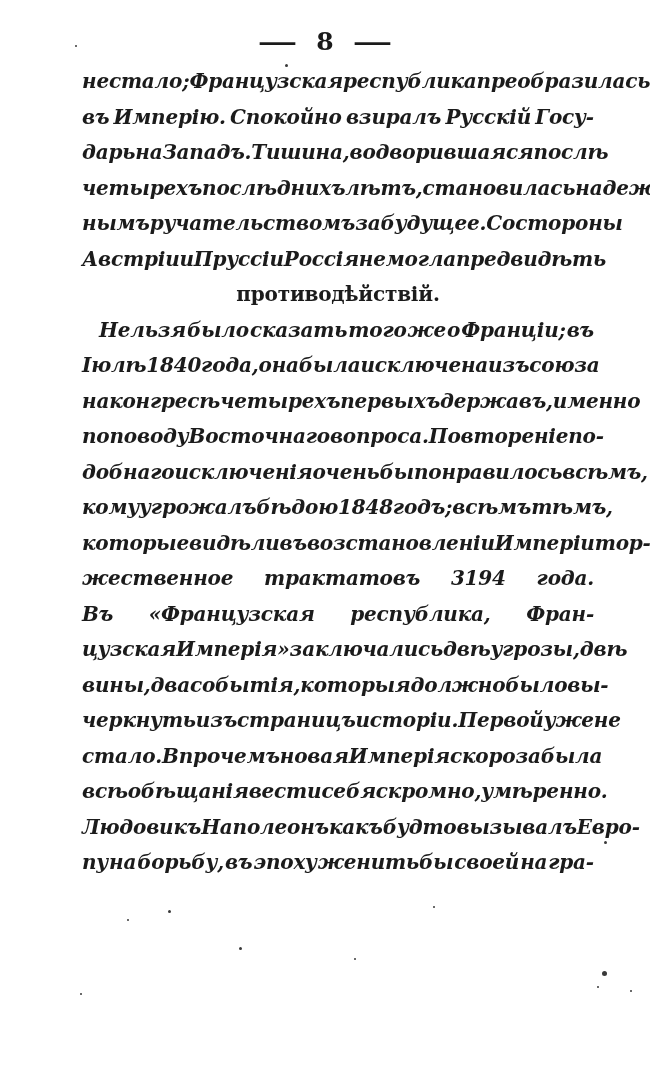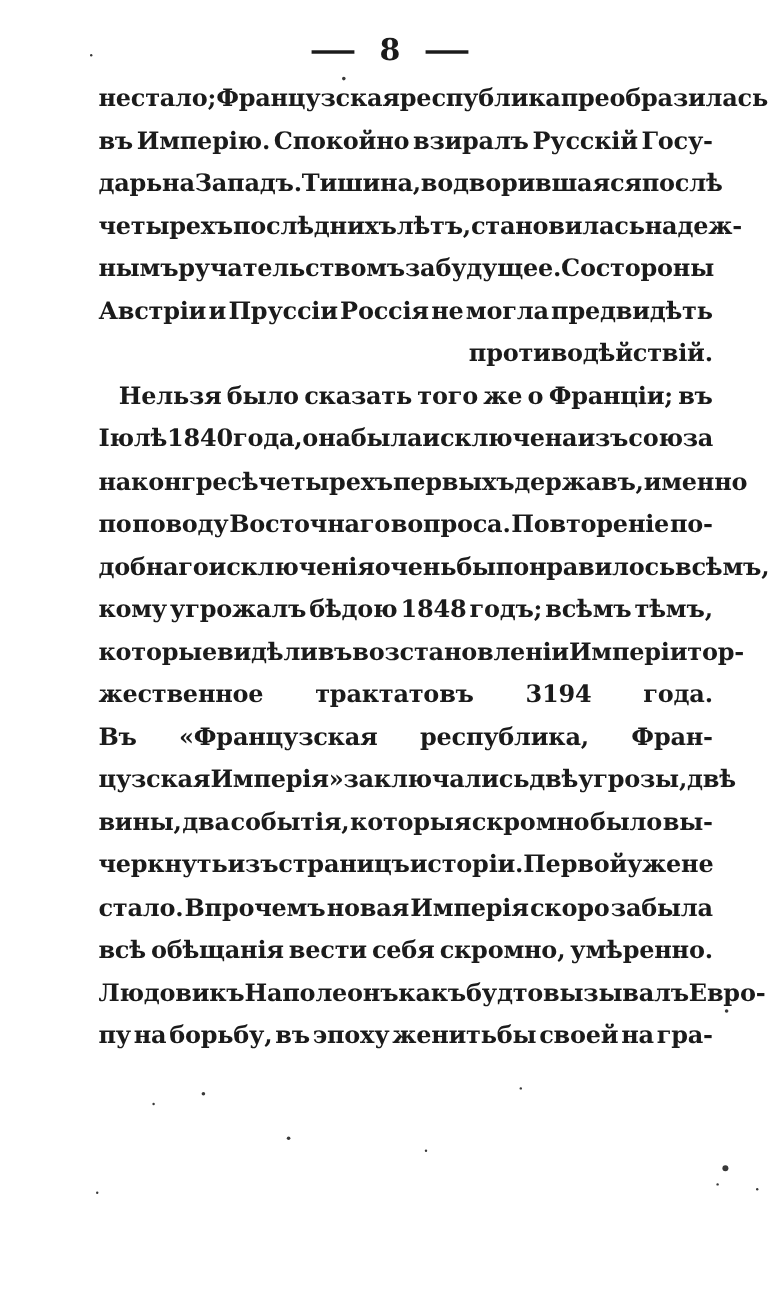--- a/index.html
+++ b/index.html
@@ -54,25 +54,25 @@
   }
   .line.fill {
     display: flex;
     flex-wrap: nowrap;
     justify-content: space-between;
     align-items: baseline;
   }
   .line.fill span { display: inline-block; }
   .line.nofill {
     display: block;
-    text-align: right;
+    text-align: center;
     line-height: 35.5px;
   }
   .line.indent { padding-left: 17px; }
-  .line.fill { line-height: 35.5px; }
+  .line.fill { line-height: 35.5px; font-style: italic; }
   
   .speck {
     position: absolute;
     background: #161616;
     border-radius: 50%;
     opacity: 0.85;
   }
 </style>
 </head>
 <body>
@@ -213,21 +213,21 @@
         <span>заключались</span>
         <span>двѣ</span>
         <span>угрозы,</span>
         <span>двѣ</span>
       </div>
       <div class="line fill">
         <span>вины,</span>
         <span>два</span>
         <span>событія,</span>
         <span>которыя</span>
-        <span>скромно</span>
+        <span>должно</span>
         <span>было</span>
         <span>вы-</span>
       </div>
       <div class="line fill">
         <span>черкнуть</span>
         <span>изъ</span>
         <span>страницъ</span>
         <span>исторіи.</span>
         <span>Первой</span>
         <span>уже</span>

